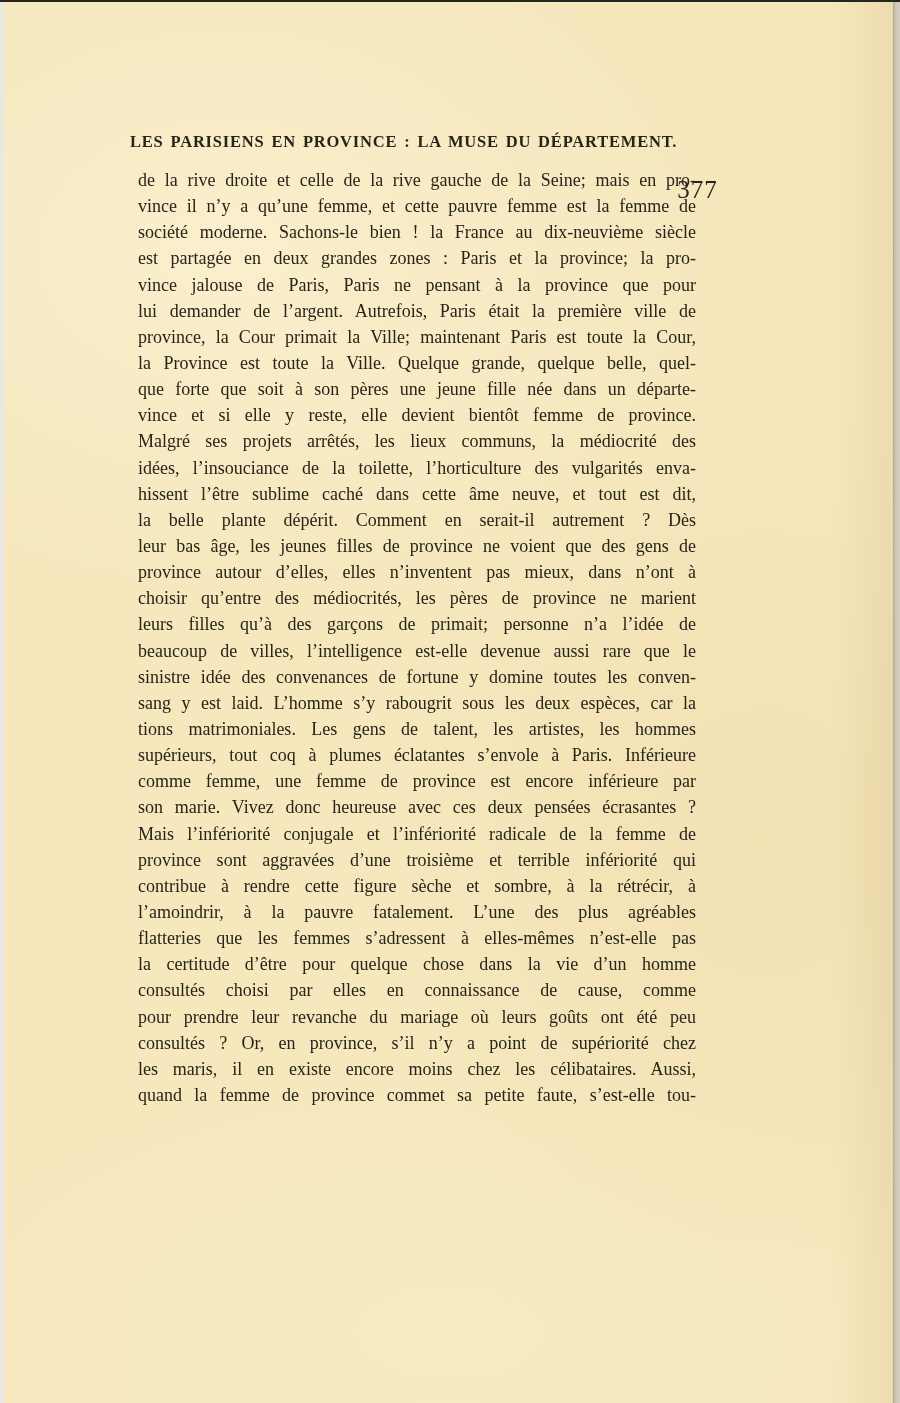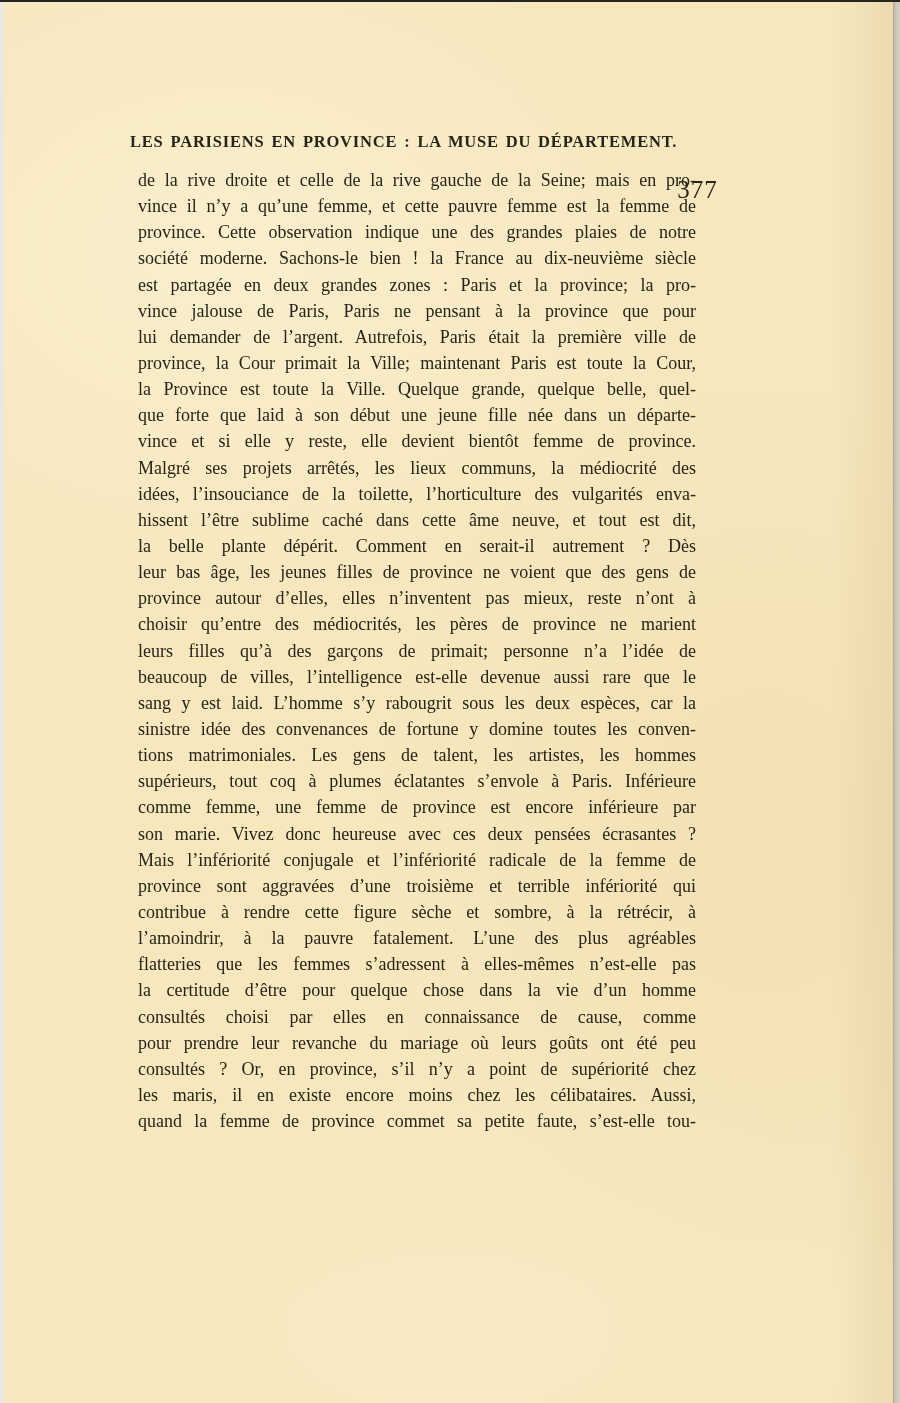--- a/index.html
+++ b/index.html
@@ -97,40 +97,39 @@
   <div class="gutter-shade"></div>
 
   <div class="page-header">
     <span class="running-title">LES PARISIENS EN PROVINCE : LA MUSE DU DÉPARTEMENT.</span>
     <span class="page-number">377</span>
   </div>
 
   <div class="text-block">
     <div class="line">de la rive droite et celle de la rive gauche de la Seine; mais en pro-</div>
     <div class="line">vince il n’y a qu’une femme, et cette pauvre femme est la femme de</div>
-    <div class="line">province. Cette observation indique une des grandes plaies de notre</div>
     <div class="line">société moderne. Sachons-le bien ! la France au dix-neuvième siècle</div>
     <div class="line">est partagée en deux grandes zones : Paris et la province; la pro-</div>
     <div class="line">vince jalouse de Paris, Paris ne pensant à la province que pour</div>
     <div class="line">lui demander de l’argent. Autrefois, Paris était la première ville de</div>
     <div class="line">province, la Cour primait la Ville; maintenant Paris est toute la Cour,</div>
     <div class="line">la Province est toute la Ville. Quelque grande, quelque belle, quel-</div>
-    <div class="line">que forte que laid à son début une jeune fille née dans un départe-</div>
+    <div class="line">que forte que soit à son pères une jeune fille née dans un départe-</div>
     <div class="line">vince et si elle y reste, elle devient bientôt femme de province.</div>
     <div class="line">Malgré ses projets arrêtés, les lieux communs, la médiocrité des</div>
     <div class="line">idées, l’insouciance de la toilette, l’horticulture des vulgarités enva-</div>
     <div class="line">hissent l’être sublime caché dans cette âme neuve, et tout est dit,</div>
     <div class="line">la belle plante dépérit. Comment en serait-il autrement ? Dès</div>
     <div class="line">leur bas âge, les jeunes filles de province ne voient que des gens de</div>
-    <div class="line">province autour d’elles, elles n’inventent pas mieux, reste n’ont à</div>
+    <div class="line">province autour d’elles, elles n’inventent pas mieux, dans n’ont à</div>
     <div class="line">choisir qu’entre des médiocrités, les pères de province ne marient</div>
     <div class="line">leurs filles qu’à des garçons de primait; personne n’a l’idée de</div>
     <div class="line">beaucoup de villes, l’intelligence est-elle devenue aussi rare que le</div>
+    <div class="line">sinistre idée des convenances de fortune y domine toutes les conven-</div>
     <div class="line">sang y est laid. L’homme s’y rabougrit sous les deux espèces, car la</div>
-    <div class="line">sinistre idée des convenances de fortune y domine toutes les conven-</div>
     <div class="line">tions matrimoniales. Les gens de talent, les artistes, les hommes</div>
     <div class="line">supérieurs, tout coq à plumes éclatantes s’envole à Paris. Inférieure</div>
     <div class="line">comme femme, une femme de province est encore inférieure par</div>
     <div class="line">son marie. Vivez donc heureuse avec ces deux pensées écrasantes ?</div>
     <div class="line">Mais l’infériorité conjugale et l’infériorité radicale de la femme de</div>
     <div class="line">province sont aggravées d’une troisième et terrible infériorité qui</div>
     <div class="line">contribue à rendre cette figure sèche et sombre, à la rétrécir, à</div>
     <div class="line">l’amoindrir, à la pauvre fatalement. L’une des plus agréables</div>
     <div class="line">flatteries que les femmes s’adressent à elles-mêmes n’est-elle pas</div>
     <div class="line">la certitude d’être pour quelque chose dans la vie d’un homme</div>

